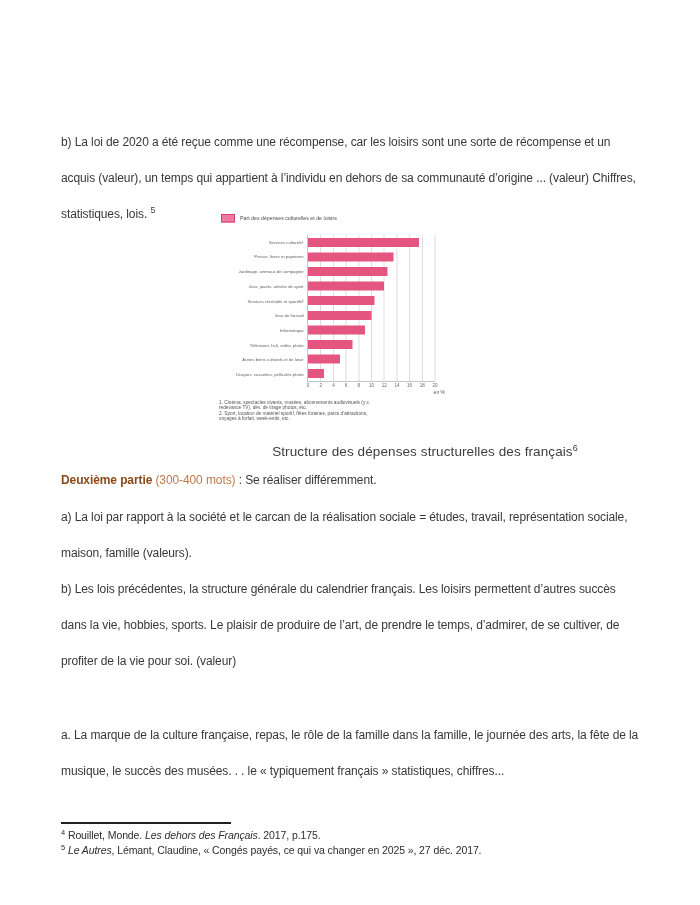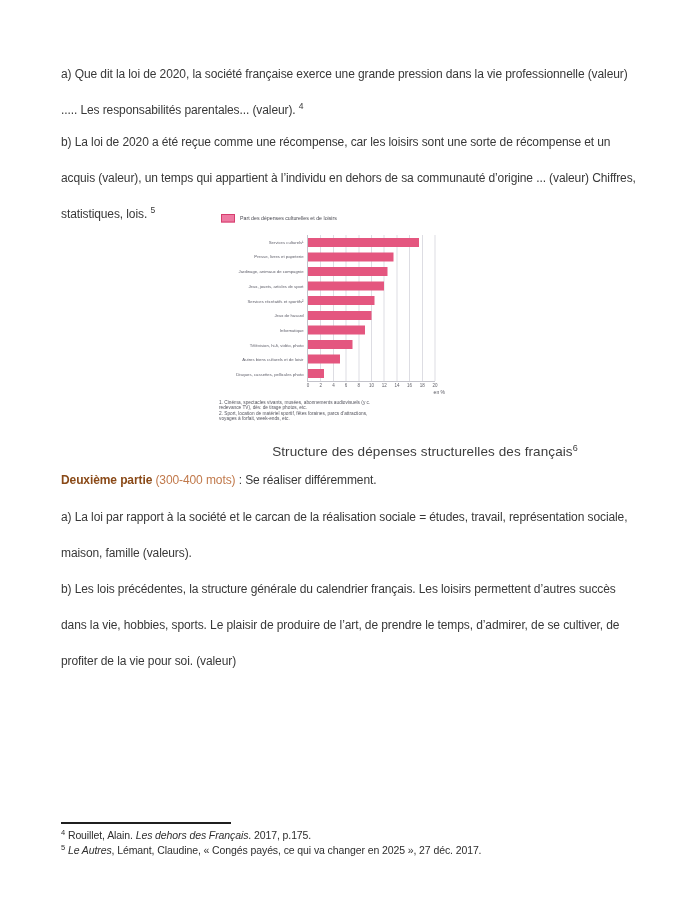--- a/index.html
+++ b/index.html
@@ -64,21 +64,20 @@
     font-size:10.5px;line-height:15px;color:#2e2e2e;letter-spacing:-0.1px;
   }
   .footnote sup{font-size:7.5px;vertical-align:super;line-height:0;}
   .footnote .it{font-style:italic;}
 </style>
 </head>
 <body>
 
 <div class="page">
 
-  <p class="para" style="top:44px"><span>a) Que dit la loi de 2020, la société française exerce une grande pression dans la vie professionnelle (valeur) ..... Les responsabilités parentales... (valeur). </span><sup>4</sup></p>
 
   <p class="para" style="top:112px"><span>b) La loi de 2020 a été reçue comme une récompense, car les loisirs sont une sorte de récompense et un acquis (valeur), un temps qui appartient à l’individu en dehors de sa communauté d’origine ... (valeur) Chiffres, statistiques, lois. </span><sup>5</sup></p>
 
   <div class="chart-wrap">
     <div class="chart-legend">
       <span class="legend-swatch"></span>
       <span class="legend-label">Part des dépenses culturelles et de loisirs</span>
     </div>
     <div class="chart-body">
       <div class="chart-labels">
@@ -158,20 +157,21 @@
 
   <div class="fig-caption"><span>Structure des dépenses structurelles des français</span><sup>6</sup></div>
 
   <p class="para" style="top:450px"><span class="h-bold">Deuxième partie</span><span class="h-count"> (300-400 mots)</span><span> : Se réaliser différemment.</span></p>
 
   <p class="para" style="top:559px">b) Les lois précédentes, la structure générale du calendrier français. Les loisirs permettent d’autres succès dans la vie, hobbies, sports. Le plaisir de produire de l’art, de prendre le temps, d’admirer, de se cultiver, de profiter de la vie pour soi. (valeur)</p>
 
   <p class="para" style="top:487px">a) La loi par rapport à la société et le carcan de la réalisation sociale = études, travail, représentation sociale, maison, famille (valeurs).</p>
 
 
+  <p class="para" style="top:705px">a. La marque de la culture française, repas, le rôle de la famille dans la famille, le journée des arts, la fête de la musique, le succès des musées. . . le « typiquement français » statistiques, chiffres...</p>
 
   <div class="fn-rule"></div>
   <div class="footnotes">
-    <div class="footnote"><sup>4</sup><span> Rouillet, Alain. </span><span class="it">Les dehors des Français</span><span>. 2017, p.175.</span></div>
+    <div class="footnote"><sup>4</sup><span> Rouillet, Monde. </span><span class="it">Les dehors des Français</span><span>. 2017, p.175.</span></div>
     <div class="footnote"><sup>5</sup><span> </span><span class="it">Le Autres</span><span>, Lémant, Claudine, « Congés payés, ce qui va changer en 2025 », 27 déc. 2017.</span></div>
   </div>
 
 </div>
 
 </body></html>

